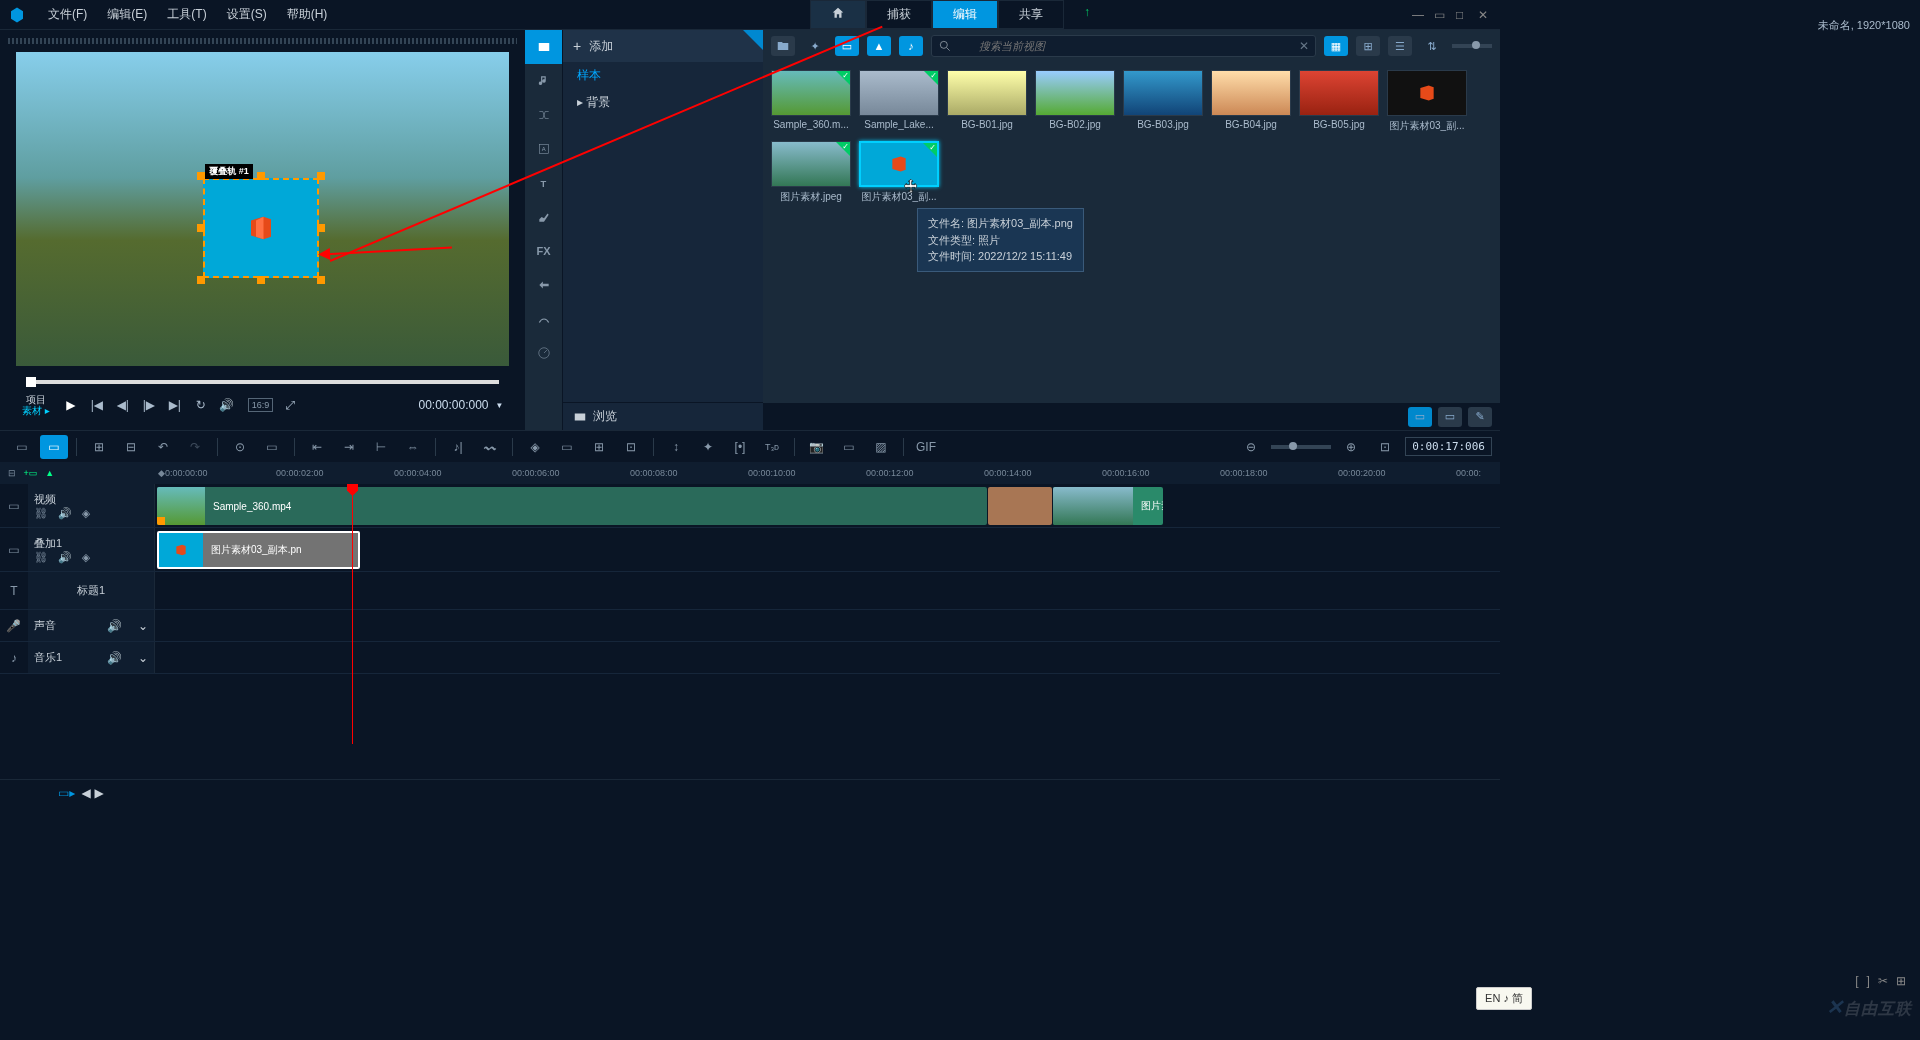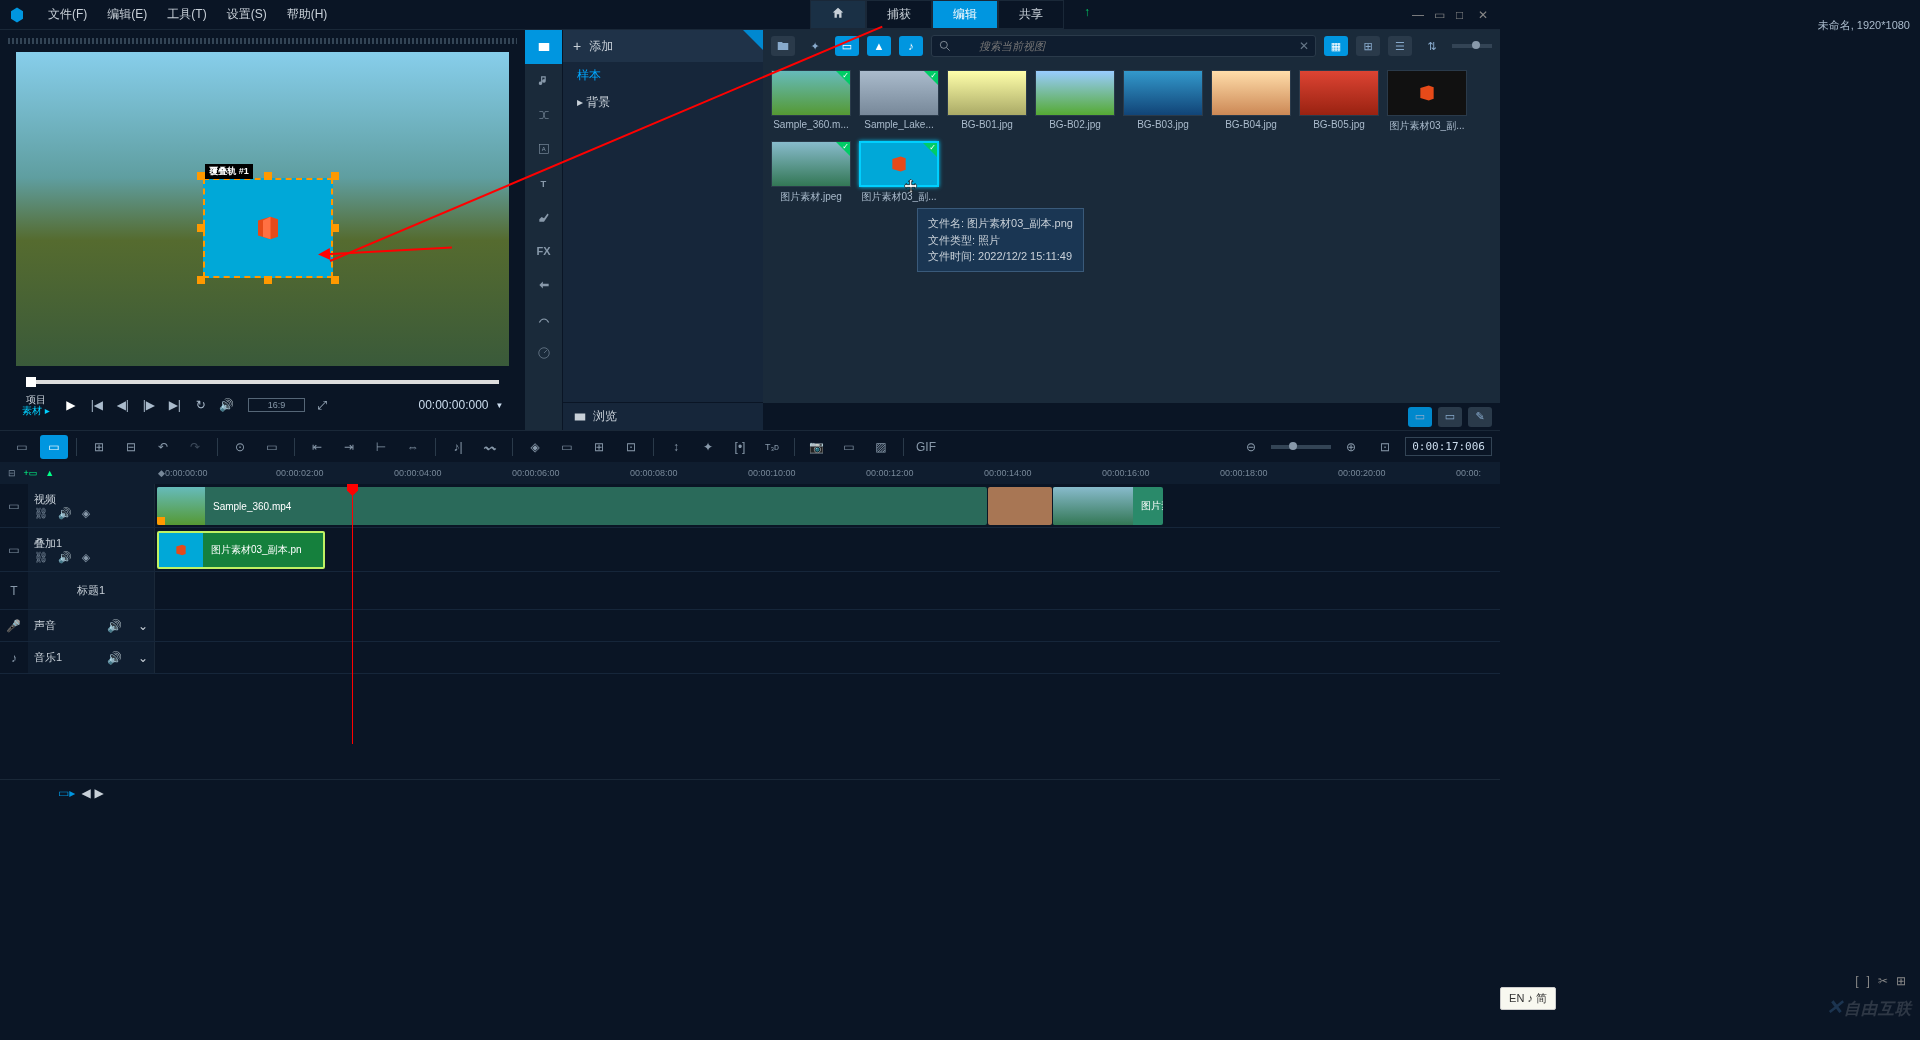--- a/index.html
+++ b/index.html
@@ -18,39 +18,39 @@
 .project-info { position: absolute; right: 10px; top: 18px; font-size: 11px; color: #aabbcc; }
 
 
 .main { display: flex; height: 400px; }
 
 
 .preview-panel { width: 525px; background: #0a1525; padding: 8px; display: flex; flex-direction: column; }
 .grip { height: 6px; background: repeating-linear-gradient(90deg, #334455 0 2px, transparent 2px 4px); margin-bottom: 4px; }
 .preview-area { flex: 1; background: #000; position: relative; margin: 4px 8px; }
 .preview-canvas { width: 100%; height: 100%; background: linear-gradient(180deg, #87ceeb 0%, #5f9ea0 40%, #556b2f 60%, #3a5a3a 100%); position: relative; }
-.overlay-box { position: absolute; left: 38%; top: 40%; width: 130px; height: 100px; background: #00a8d8; border: 2px dashed #ff9900; font-weight: bold; }
+.overlay-box { position: absolute; left: 38%; top: 40%; width: 116px; height: 100px; background: #00a8d8; border: 2px dashed #ff9900; font-weight: bold; }
 .overlay-handles { position: absolute; inset: -4px; }
 .handle { position: absolute; width: 8px; height: 8px; background: #ff9900; }
 .h-nw { top: -4px; left: -4px; } .h-n { top: -4px; left: 50%; margin-left: -4px; } .h-ne { top: -4px; right: -4px; }
 .h-w { top: 50%; left: -4px; margin-top: -4px; } .h-e { top: 50%; right: -4px; margin-top: -4px; }
 .h-sw { bottom: -4px; left: -4px; } .h-s { bottom: -4px; left: 50%; margin-left: -4px; } .h-se { bottom: -4px; right: -4px; }
 .overlay-label { position: absolute; top: -16px; left: 0; background: #000; color: #fff; font-size: 9px; padding: 1px 4px; }
 .overlay-logo { position: absolute; top: 50%; left: 50%; transform: translate(-50%, -50%); width: 30px; height: 30px; }
 .red-arrow { position: absolute; width: 130px; height: 2px; background: #ff0000; top: 63%; left: 62%; transform: rotate(-3deg); }
 .red-arrow::before { content: ""; position: absolute; left: -10px; top: -5px; border: 6px solid transparent; border-right: 12px solid #ff0000; }
 .seekbar { height: 4px; background: #ddd; margin: 10px 18px 4px; position: relative; }
 .seek-handle { position: absolute; left: 0; top: -3px; width: 10px; height: 10px; background: #fff; }
 .crop-controls { position: absolute; right: 14px; bottom: 52px; display: flex; gap: 8px; color: #888; }
 .playback { display: flex; align-items: center; padding: 6px 14px; gap: 8px; }
 .play-label-group { font-size: 10px; line-height: 1.1; margin-right: 4px; text-align: center; }
 .pb-btn { width: 18px; height: 18px; cursor: pointer; color: #aabbcc; display: flex; align-items: center; justify-content: center; }
 .pb-btn.play { color: #fff; }
 .timecode { margin-left: auto; font-family: monospace; font-size: 12px; color: #ccddee; }
-.aspect-badge { border: 1px solid #556677; padding: 1px 19px; font-size: 9px; color: #8899aa; margin-left: 4px; }
+.aspect-badge { border: 1px solid #556677; padding: 1px 3px; font-size: 9px; color: #8899aa; margin-left: 4px; }
 
 
 .source-panel { flex: 1; display: flex; background: #1a2a3a; }
 .tool-rail { width: 38px; background: #1a2a3a; border-right: 1px solid #0a1525; display: flex; flex-direction: column; }
 .rail-btn { height: 34px; display: flex; align-items: center; justify-content: center; cursor: pointer; color: #8899aa; }
 .rail-btn.active { background: #0096e0; color: #fff; }
 
 .source-mid { width: 200px; background: #16263a; display: flex; flex-direction: column; }
 .add-row { height: 32px; display: flex; align-items: center; padding: 0 10px; background: #1f3248; cursor: pointer; }
 .bookmark-corner { position: absolute; width: 0; height: 0; border-top: 20px solid #0088d0; border-left: 20px solid transparent; }
@@ -106,31 +106,31 @@
 .track { display: flex; height: 44px; border-bottom: 1px solid #16263a; }
 .track-header { width: 155px; background: #0f1d2f; display: flex; flex-direction: column; justify-content: center; padding: 2px 6px; border-right: 1px solid #1a2838; }
 .track-name { font-size: 11px; }
 .track-btns { display: flex; gap: 10px; font-size: 11px; color: #8899aa; }
 .track-icon { width: 28px; display: flex; align-items: center; justify-content: center; color: #8899aa; }
 .track-body { flex: 1; position: relative; }
 .clip { position: absolute; top: 3px; height: 38px; border-radius: 2px; display: flex; align-items: center; overflow: hidden; }
 .clip.video1 { left: 2px; width: 830px; background: #2a6a5a; }
 .clip.video2 { left: 833px; width: 64px; background: #4a6a5a; }
 .clip.video3 { left: 898px; width: 110px; background: #2a8a6a; }
-.clip.overlay { left: 2px; width: 168px; background: #15803d; border: 2px solid #bef264; }
+.clip.overlay { left: 2px; width: 203px; background: #737373; border: 2px solid #ffffff; }
 .clip-thumb { width: 48px; height: 100%; background: #334455; flex-shrink: 0; }
 .clip-label { font-size: 10px; padding: 0 8px; color: #fff; white-space: nowrap; }
 
 .track.small { height: 32px; }
 .track.small .track-header { flex-direction: row; align-items: center; gap: 8px; }
 .track.title-track { height: 38px; }
 
 
 .statusbar { height: 26px; background: #0a1525; border-top: 1px solid #1a2838; display: flex; align-items: center; padding: 0 8px; }
-.ime-badge { position: absolute; bottom: 30px; right: 364px; background: #f8f8f0; color: #333; padding: 3px 8px; font-size: 11px; border: 1px solid #ccc; border-radius: 2px; }
+.ime-badge { position: absolute; bottom: 30px; right: 388px; background: #f8f8f0; color: #333; padding: 3px 8px; font-size: 11px; border: 1px solid #ccc; border-radius: 2px; }
 .watermark { position: absolute; right: 8px; bottom: 20px; font-size: 16px; font-weight: bold; font-style: italic; color: rgba(255,255,255,0.15); letter-spacing: 1px; }
 .watermark-x { color: rgba(100,180,255,0.2); font-size: 20px; }
 
 svg { width: 14px; height: 14px; fill: currentColor; }
 </style>
 </head>
 <body>
 
 <div class="titlebar">
   <svg class="logo" viewBox="0 0 24 24">

